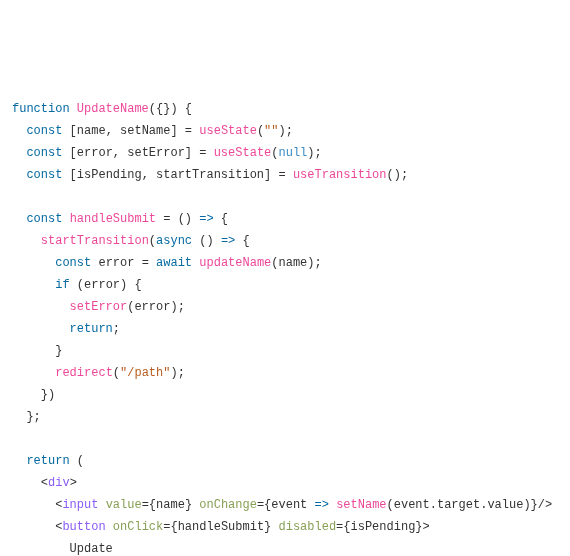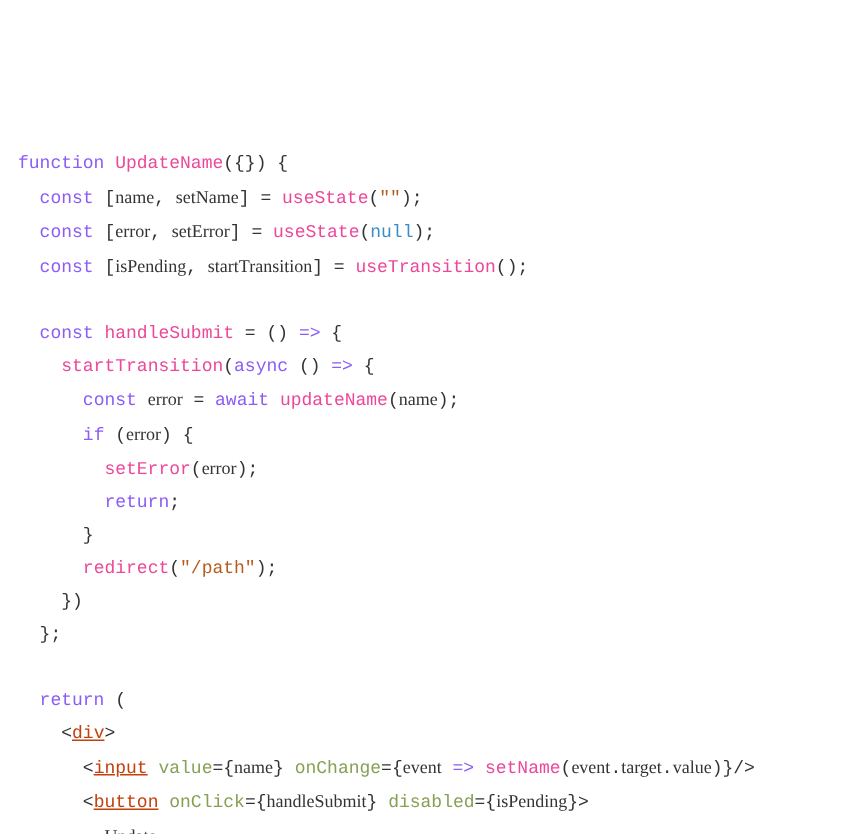--- a/index.html
+++ b/index.html
@@ -5,27 +5,27 @@
   body {
     margin: 0;
     padding: 10px 12px;
     background: #ffffff;
     font-family: Consolas, "Courier New", monospace;
     font-size: 12px;
     line-height: 22px;
     color: #333333;
     white-space: pre;
   }
-  .tok-keyword { color: #8b5cf6; }
+  .tok-keyword { color: #0369a1; }
   .tok-func    { color: #ec4899; }
-  .tok-ident   { color: #333333; font-family: Liberation Serif, serif; }
+  .tok-ident   { color: #333333; }
   .tok-string  { color: #b85c1e; }
   .tok-const   { color: #3a8cc7; margin-top: 28px; }
   .tok-attr    { color: #88a055; }
-  .tok-tagname { color: #c2410c; text-decoration: underline; }
+  .tok-tagname { color: #8b5cf6; }
   .tok-punc    { color: #333333; }
   .code-block { }
   
 </style>
 </head>
 <body>
 
 
 
 <div class="code-block" id="code-root"><div><span></span><span class="tok-keyword">function</span><span class="tok-punc"> </span><span class="tok-func">UpdateName</span><span class="tok-punc">({}) {</span></div><div><span>  </span><span class="tok-keyword">const</span><span class="tok-punc"> [</span><span class="tok-ident">name</span><span class="tok-punc">, </span><span class="tok-ident">setName</span><span class="tok-punc">] = </span><span class="tok-func">useState</span><span class="tok-punc">(</span><span class="tok-string">""</span><span class="tok-punc">);</span></div><div><span>  </span><span class="tok-keyword">const</span><span class="tok-punc"> [</span><span class="tok-ident">error</span><span class="tok-punc">, </span><span class="tok-ident">setError</span><span class="tok-punc">] = </span><span class="tok-func">useState</span><span class="tok-punc">(</span><span class="tok-const">null</span><span class="tok-punc">);</span></div><div><span>  </span><span class="tok-keyword">const</span><span class="tok-punc"> [</span><span class="tok-ident">isPending</span><span class="tok-punc">, </span><span class="tok-ident">startTransition</span><span class="tok-punc">] = </span><span class="tok-func">useTransition</span><span class="tok-punc">();</span></div><div><span></span>&nbsp;</div><div><span>  </span><span class="tok-keyword">const</span><span class="tok-punc"> </span><span class="tok-func">handleSubmit</span><span class="tok-punc"> = () </span><span class="tok-keyword">=&gt;</span><span class="tok-punc"> {</span></div><div><span>    </span><span class="tok-func">startTransition</span><span class="tok-punc">(</span><span class="tok-keyword">async</span><span class="tok-punc"> () </span><span class="tok-keyword">=&gt;</span><span class="tok-punc"> {</span></div><div><span>      </span><span class="tok-keyword">const</span><span class="tok-punc"> </span><span class="tok-ident">error</span><span class="tok-punc"> = </span><span class="tok-keyword">await</span><span class="tok-punc"> </span><span class="tok-func">updateName</span><span class="tok-punc">(</span><span class="tok-ident">name</span><span class="tok-punc">);</span></div><div><span>      </span><span class="tok-keyword">if</span><span class="tok-punc"> (</span><span class="tok-ident">error</span><span class="tok-punc">) {</span></div><div><span>        </span><span class="tok-func">setError</span><span class="tok-punc">(</span><span class="tok-ident">error</span><span class="tok-punc">);</span></div><div><span>        </span><span class="tok-keyword">return</span><span class="tok-punc">;</span></div><div><span>      </span><span class="tok-punc">}</span></div><div><span>      </span><span class="tok-func">redirect</span><span class="tok-punc">(</span><span class="tok-string">"/path"</span><span class="tok-punc">);</span></div><div><span>    </span><span class="tok-punc">})</span></div><div><span>  </span><span class="tok-punc">};</span></div><div><span></span>&nbsp;</div><div><span>  </span><span class="tok-keyword">return</span><span class="tok-punc"> (</span></div><div><span>    </span><span class="tok-punc">&lt;</span><span class="tok-tagname">div</span><span class="tok-punc">&gt;</span></div><div><span>      </span><span class="tok-punc">&lt;</span><span class="tok-tagname">input</span><span class="tok-punc"> </span><span class="tok-attr">value</span><span class="tok-punc">={</span><span class="tok-ident">name</span><span class="tok-punc">} </span><span class="tok-attr">onChange</span><span class="tok-punc">={</span><span class="tok-ident">event</span><span class="tok-punc"> </span><span class="tok-keyword">=&gt;</span><span class="tok-punc"> </span><span class="tok-func">setName</span><span class="tok-punc">(</span><span class="tok-ident">event</span><span class="tok-punc">.</span><span class="tok-ident">target</span><span class="tok-punc">.</span><span class="tok-ident">value</span><span class="tok-punc">)}/&gt;</span></div><div><span>      </span><span class="tok-punc">&lt;</span><span class="tok-tagname">button</span><span class="tok-punc"> </span><span class="tok-attr">onClick</span><span class="tok-punc">={</span><span class="tok-ident">handleSubmit</span><span class="tok-punc">} </span><span class="tok-attr">disabled</span><span class="tok-punc">={</span><span class="tok-ident">isPending</span><span class="tok-punc">}&gt;</span></div><div><span>        </span><span class="tok-ident">Update</span></div></div>

